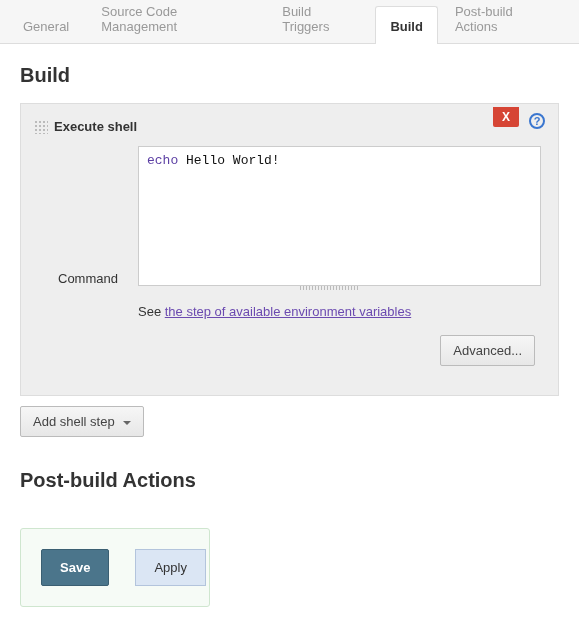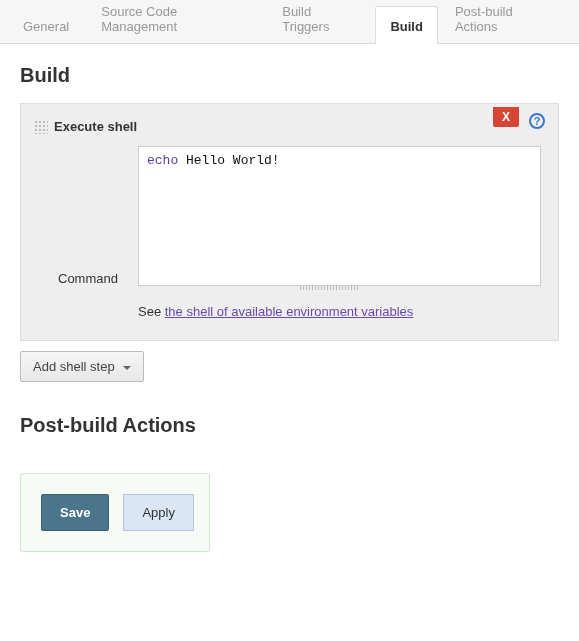--- a/index.html
+++ b/index.html
@@ -173,21 +173,21 @@
     top: 2px;
   }
   .post-actions { margin-top: 32px; }
   .footer {
     margin-top: 36px;
     border: 1px solid #cfe6cf;
     border-radius: 3px;
     background: #f6fbf6;
     padding: 20px;
     display: flex;
-    gap: 14px;
+    gap: 26px;
     width: 190px;
   }
   .btn-primary {
     background: #4b758b;
     border: 1px solid #3b5f72;
     color: #fff;
     padding: 10px 18px;
     font-size: 13px;
     font-weight: bold;
     cursor: pointer;
@@ -227,21 +227,24 @@
       <div class="help-icon">?</div>
     </div>
 
     <div class="step-body">
       <div class="field-row">
         <div class="field-label">Command</div>
         <div class="cmd-area" contenteditable="true" style=""><span class="echo-kw">echo</span> Hello World!</div>
       </div>
       <div class="resize-thumb"></div>
       <div class="help-line">
-        <span>See </span><a href="#">the shell of available environment variables</a>
+        <span>See </span><a href="#">the step of available environment variables</a>
+      </div>
+      <div class="adv-row">
+        <button class="btn">Advanced...</button>
       </div>
     </div>
 
   </div>
 
   <div class="add-step-row">
     <button class="btn dd-btn">Add shell step</button>
   </div>
 
   <div class="post-actions">

